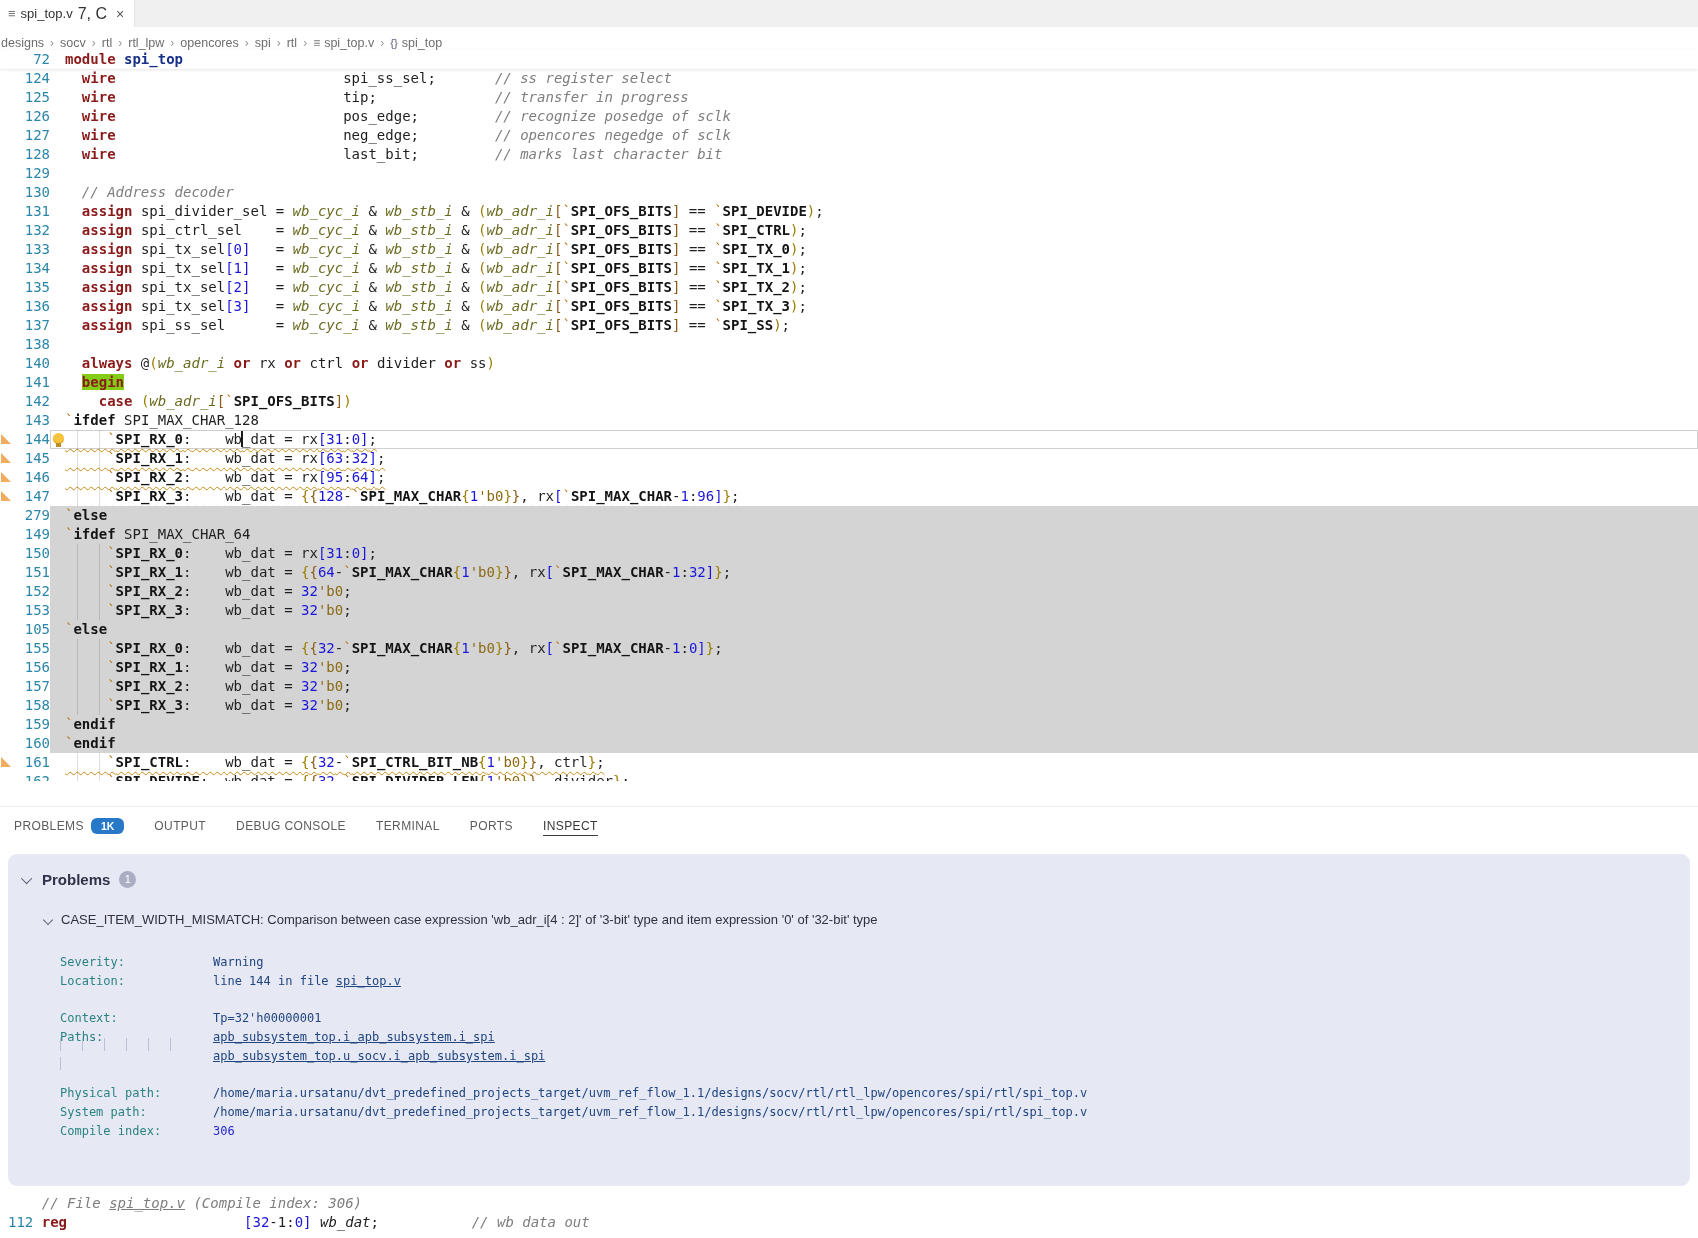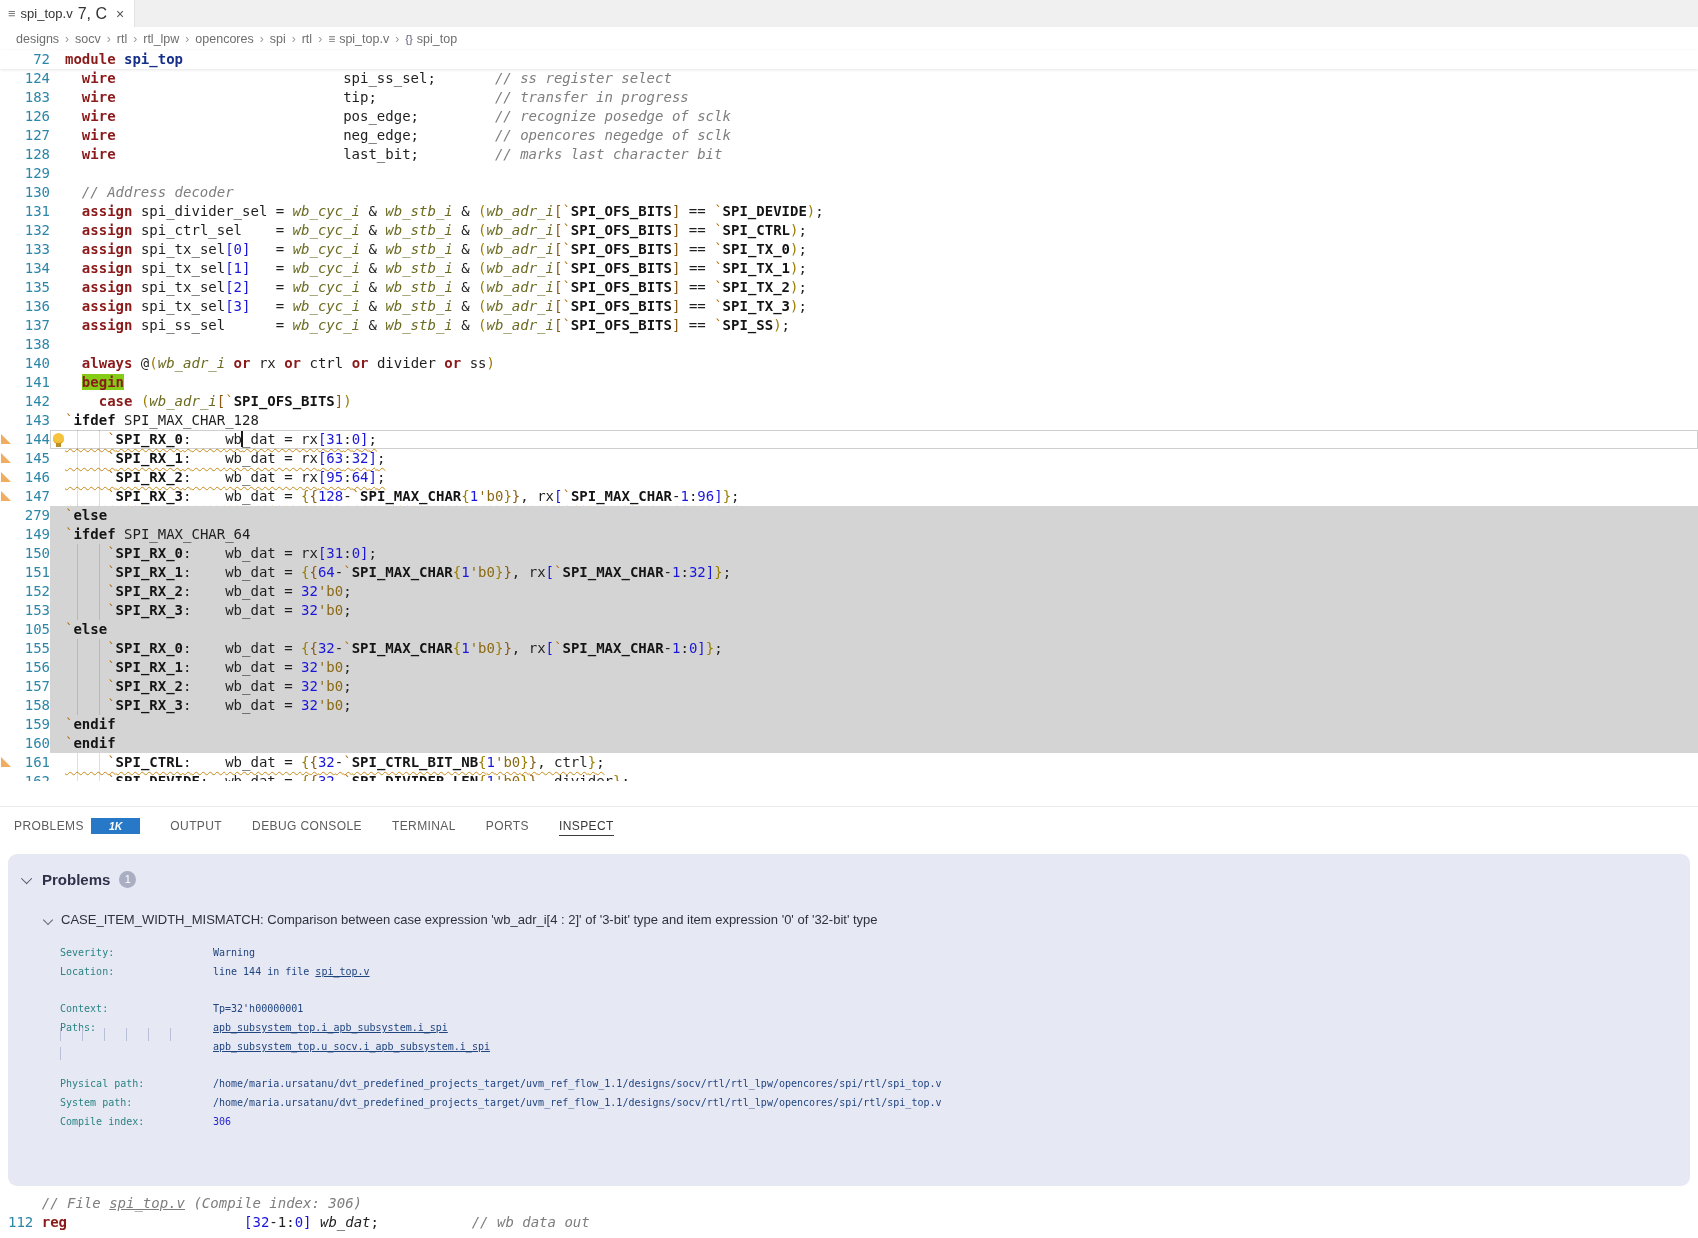--- a/index.html
+++ b/index.html
@@ -8,21 +8,21 @@
 
   
   .tabbar{position:absolute;left:0;top:0;right:0;height:27px;background:#f0f0f0;display:flex;}
   .tab{height:27px;background:#fff;display:flex;align-items:center;padding:0 10px 0 8px;border-right:1px solid #e3e3e3;}
   .ticon{color:#7a7a7a;font-size:13px;margin-right:5px;}
   .ttitle{color:#333;font-size:13px;}
   .tdeco{color:#333;font-size:16px;margin-left:5px;}
   .tclose{color:#555;font-size:14px;margin-left:9px;cursor:pointer;}
 
   
-  .crumbs{position:absolute;left:0;top:27px;right:4px;height:23px;background:#fff;display:flex;align-items:center;padding-left:16px;font-size:12.5px;color:#6e6e6e;white-space:nowrap;}
+  .crumbs{position:absolute;left:0;top:27px;right:4px;height:23px;background:#fff;display:flex;align-items:flex-end;padding-left:1px;font-size:12.5px;color:#6e6e6e;white-space:nowrap;}
   .crumbs .sep{color:#9a9a9a;margin:0 6px;font-size:12px;}
   .crumb{display:inline-flex;align-items:center;}
   .cicon{color:#7a7a7a;margin-right:4px;font-size:12px;}
   .cbraces{color:#62627e;margin-right:4px;font-size:11.5px;}
 
   
   .editor{position:absolute;left:0;top:50px;right:0;}
   .line{display:flex;height:19px;white-space:pre;}
   .gmark{width:14px;flex:none;position:relative;}
   .tri{position:absolute;left:1px;top:4px;width:0;height:0;border-bottom:10px solid #f0ad5f;border-right:10px solid transparent;}
@@ -54,32 +54,32 @@
   .p1{color:#9b7d00;}
   .p2{color:#8a5a17;}
   .pb{color:#1a16d9;}
   .hl{background:#84cc16;}
   .ln{color:#2b86a8;}
 
   
   .ptabs{position:absolute;left:0;top:806px;right:0;height:40px;background:#fff;display:flex;align-items:center;padding-left:14px;border-top:1px solid #ececec;}
   .ptab{margin-right:30px;font-size:12px;color:#5c5c5c;letter-spacing:0.4px;display:flex;align-items:center;cursor:pointer;padding-bottom:2px;}
   .ptab.on{color:#383838;border-bottom:1.5px solid #3c3c3c;}
-  .pbadge{display:inline-block;background:#2878c8;color:#fff;font-size:10.5px;font-weight:bold;border-radius:0;padding:2px 18px;margin-left:7px;letter-spacing:0;font-style:italic;}
+  .pbadge{display:inline-block;background:#2878c8;color:#fff;font-size:10.5px;font-weight:bold;border-radius:6px;padding:2px 10px;margin-left:7px;letter-spacing:0;}
 
   
   .panel{position:absolute;left:8px;right:8px;top:854px;height:332px;background:#e6e8f4;border-radius:9px;overflow:hidden;}
   .phead{display:flex;align-items:center;padding:17px 0 0 16px;}
   .chev{width:7px;height:7px;border-left:1.6px solid #55556a;border-bottom:1.6px solid #55556a;transform:rotate(-45deg) translateY(-2px);display:inline-block;flex:none;}
   .ptitle{font-size:15px;font-weight:bold;color:#31314a;margin-left:10px;}
   .pcount{display:inline-block;width:17px;height:17px;line-height:17px;text-align:center;background:#a9aec2;color:#fff;font-size:11px;border-radius:50%;margin-left:9px;}
   .pmsg{display:flex;align-items:center;margin:24px 0 0 36px;font-size:13px;color:#30303e;}
   .pmsg .chev{transform:rotate(-45deg) scale(0.9);}
   .pmsgtext{margin-left:9px;}
-  .pdetails{margin:16px 0 0 52px;font-family:"DejaVu Sans Mono",monospace;font-size:10px;line-height:19px;color:#20457f;}
+  .pdetails{margin:26px 0 0 52px;font-family:"DejaVu Sans Mono",monospace;font-size:12px;line-height:19px;color:#20457f;}
   .prow{display:flex;height:19px;align-items:center;}
   .plab{width:153px;flex:none;color:#2a8383;}
   .sp{height:18px;}
   .lnk{text-decoration:underline;cursor:pointer;}
   .acc{color:#2525cc;}
   .gbar{display:inline-block;width:1px;height:13px;background:#b9bfd6;margin-right:21px;}
 
   
   .footer{position:absolute;left:8px;top:1194px;right:0;white-space:pre;}
   .fline{height:19px;white-space:pre;}
@@ -135,21 +135,21 @@
       <span>spi_top</span>
     </span>
   </div>
 
 <div class="editor mono">
   <div id="sticky" class="sticky">
       <div class="line"><div class="gmark"></div><div class="gnum">72</div><div class="ct"><span class="tk k">module</span><span class="tk"> </span><span class="tk mod">spi_top</span></div></div>
     </div>
   <div id="code">
       <div class="line"><div class="gmark"></div><div class="gnum">124</div><div class="ct"><span class="tk">  </span><span class="tk k">wire</span><span class="tk">                           </span><span class="tk">spi_ss_sel;</span><span class="tk">       </span><span class="tk cm">// ss register select</span></div></div>
-      <div class="line"><div class="gmark"></div><div class="gnum">183</div><div class="ct"><span class="tk">  </span><span class="tk k">wire</span><span class="tk">                           </span><span class="tk">tip;</span><span class="tk">              </span><span class="tk cm">// transfer in progress</span></div></div>
+      <div class="line"><div class="gmark"></div><div class="gnum">125</div><div class="ct"><span class="tk">  </span><span class="tk k">wire</span><span class="tk">                           </span><span class="tk">tip;</span><span class="tk">              </span><span class="tk cm">// transfer in progress</span></div></div>
       <div class="line"><div class="gmark"></div><div class="gnum">126</div><div class="ct"><span class="tk">  </span><span class="tk k">wire</span><span class="tk">                           </span><span class="tk">pos_edge;</span><span class="tk">         </span><span class="tk cm">// recognize posedge of sclk</span></div></div>
       <div class="line"><div class="gmark"></div><div class="gnum">127</div><div class="ct"><span class="tk">  </span><span class="tk k">wire</span><span class="tk">                           </span><span class="tk">neg_edge;</span><span class="tk">         </span><span class="tk cm">// opencores negedge of sclk</span></div></div>
       <div class="line"><div class="gmark"></div><div class="gnum">128</div><div class="ct"><span class="tk">  </span><span class="tk k">wire</span><span class="tk">                           </span><span class="tk">last_bit;</span><span class="tk">         </span><span class="tk cm">// marks last character bit</span></div></div>
       <div class="line"><div class="gmark"></div><div class="gnum">129</div><div class="ct"></div></div>
       <div class="line"><div class="gmark"></div><div class="gnum">130</div><div class="ct"><span class="tk">  </span><span class="tk cm">// Address decoder</span></div></div>
       <div class="line"><div class="gmark"></div><div class="gnum">131</div><div class="ct"><span class="tk">  </span><span class="tk k">assign</span><span class="tk"> </span><span class="tk">spi_divider_sel </span><span class="tk">= </span><span class="tk iv">wb_cyc_i</span><span class="tk"> &amp; </span><span class="tk iv">wb_stb_i</span><span class="tk"> &amp; </span><span class="tk p1">(</span><span class="tk iv">wb_adr_i</span><span class="tk p2">[</span><span class="tk bt">`</span><span class="tk b">SPI_OFS_BITS</span><span class="tk p2">]</span><span class="tk"> == </span><span class="tk bt">`</span><span class="tk b">SPI_DEVIDE</span><span class="tk p1">)</span><span class="tk">;</span></div></div>
       <div class="line"><div class="gmark"></div><div class="gnum">132</div><div class="ct"><span class="tk">  </span><span class="tk k">assign</span><span class="tk"> </span><span class="tk">spi_ctrl_sel    </span><span class="tk">= </span><span class="tk iv">wb_cyc_i</span><span class="tk"> &amp; </span><span class="tk iv">wb_stb_i</span><span class="tk"> &amp; </span><span class="tk p1">(</span><span class="tk iv">wb_adr_i</span><span class="tk p2">[</span><span class="tk bt">`</span><span class="tk b">SPI_OFS_BITS</span><span class="tk p2">]</span><span class="tk"> == </span><span class="tk bt">`</span><span class="tk b">SPI_CTRL</span><span class="tk p1">)</span><span class="tk">;</span></div></div>
       <div class="line"><div class="gmark"></div><div class="gnum">133</div><div class="ct"><span class="tk">  </span><span class="tk k">assign</span><span class="tk"> </span><span class="tk">spi_tx_sel</span><span class="tk pb">[</span><span class="tk n">0</span><span class="tk pb">]</span><span class="tk">   </span><span class="tk">= </span><span class="tk iv">wb_cyc_i</span><span class="tk"> &amp; </span><span class="tk iv">wb_stb_i</span><span class="tk"> &amp; </span><span class="tk p1">(</span><span class="tk iv">wb_adr_i</span><span class="tk p2">[</span><span class="tk bt">`</span><span class="tk b">SPI_OFS_BITS</span><span class="tk p2">]</span><span class="tk"> == </span><span class="tk bt">`</span><span class="tk b">SPI_TX_0</span><span class="tk p1">)</span><span class="tk">;</span></div></div>
       <div class="line"><div class="gmark"></div><div class="gnum">134</div><div class="ct"><span class="tk">  </span><span class="tk k">assign</span><span class="tk"> </span><span class="tk">spi_tx_sel</span><span class="tk pb">[</span><span class="tk n">1</span><span class="tk pb">]</span><span class="tk">   </span><span class="tk">= </span><span class="tk iv">wb_cyc_i</span><span class="tk"> &amp; </span><span class="tk iv">wb_stb_i</span><span class="tk"> &amp; </span><span class="tk p1">(</span><span class="tk iv">wb_adr_i</span><span class="tk p2">[</span><span class="tk bt">`</span><span class="tk b">SPI_OFS_BITS</span><span class="tk p2">]</span><span class="tk"> == </span><span class="tk bt">`</span><span class="tk b">SPI_TX_1</span><span class="tk p1">)</span><span class="tk">;</span></div></div>
       <div class="line"><div class="gmark"></div><div class="gnum">135</div><div class="ct"><span class="tk">  </span><span class="tk k">assign</span><span class="tk"> </span><span class="tk">spi_tx_sel</span><span class="tk pb">[</span><span class="tk n">2</span><span class="tk pb">]</span><span class="tk">   </span><span class="tk">= </span><span class="tk iv">wb_cyc_i</span><span class="tk"> &amp; </span><span class="tk iv">wb_stb_i</span><span class="tk"> &amp; </span><span class="tk p1">(</span><span class="tk iv">wb_adr_i</span><span class="tk p2">[</span><span class="tk bt">`</span><span class="tk b">SPI_OFS_BITS</span><span class="tk p2">]</span><span class="tk"> == </span><span class="tk bt">`</span><span class="tk b">SPI_TX_2</span><span class="tk p1">)</span><span class="tk">;</span></div></div>

